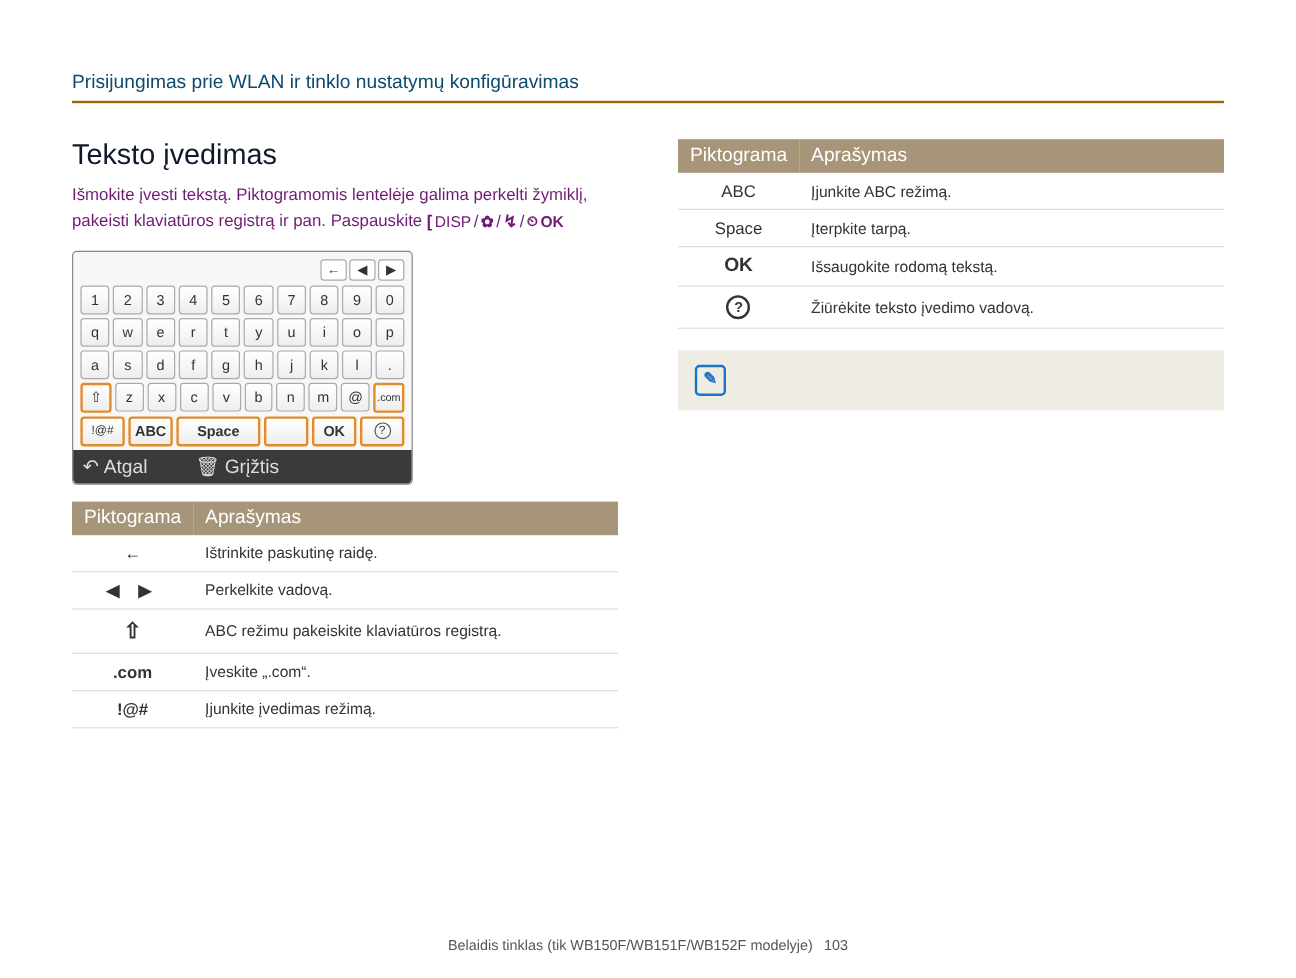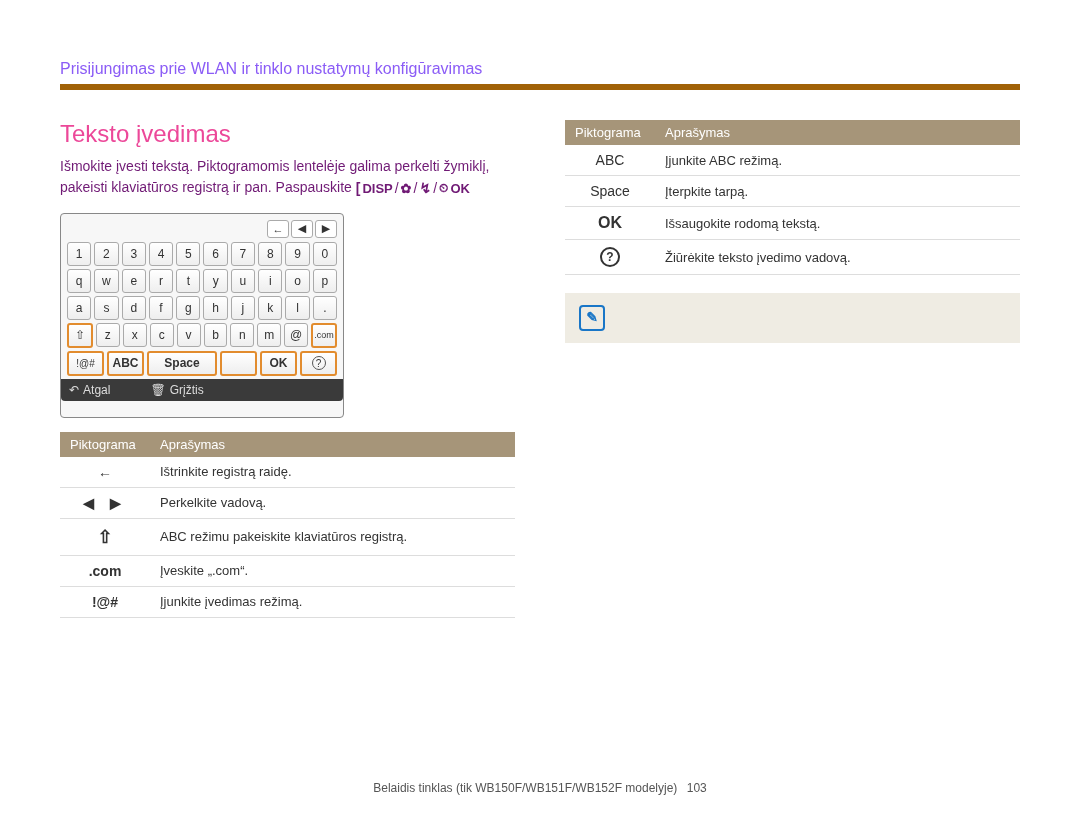--- a/index.html
+++ b/index.html
@@ -9,56 +9,56 @@
     height: 815px;
     font-family: Arial, Helvetica, sans-serif;
     color: #333;
     background: #fff;
     position: relative;
   }
   .page {
     padding: 60px 60px 0 60px;
   }
   .header-crumb {
-    color: #8b5cf6;
+    color: #0c4a6e;
     font-size: 16px;
-    border-bottom: 6px solid #a16207;
+    border-bottom: 2px solid #a16207;
     padding-bottom: 6px;
     margin-bottom: 30px;
   }
   .columns {
     display: flex;
     gap: 50px;
   }
   .col {
     flex: 1;
     min-width: 0;
   }
   h2.section-title {
-    color: #ec4899;
+    color: #0f172a;
     font-weight: 400;
     font-size: 24px;
     margin: 0 0 8px 0;
   }
   .body-text {
     font-size: 14px;
     line-height: 1.5;
     color: #701a75;
     margin-bottom: 14px;
   }
   .inline-icons {
     display: inline-flex;
     align-items: center;
     gap: 2px;
     vertical-align: middle;
     font-weight: bold;
     font-family: inherit;
   }
   .inline-icons .sep { font-weight: normal; }
-  .disp { font-weight: bold; font-size: 13px;}
+  .disp { font-weight: normal; font-size: 13px;}
   .flower { font-size: 13px; }
   .timer { font-size: 12px; }
   .ok-strong { font-weight: bold; font-size: 13px; }
   
   .keyboard-box {
     width: 270px;
     border: 1px solid #888;
     border-radius: 4px;
     background: #f7f7f7;
     padding: 6px 6px 0 6px;
@@ -84,43 +84,43 @@
     height:22px;
     display:flex; align-items:center; justify-content:center;
     font-size:12px;
     color:#333;
   }
   .key.orange { border:2px solid #e28c2e; height:21px; }
   .key.wide2 { flex:2; }
   .kb-bottombar {
     background:#3a3a3a;
     color:#ddd;
-    margin: 3px -6px 16px -6px;
+    margin: 3px -6px 0 -6px;
     padding: 4px 8px;
-    font-size:12px;
+    font-size:16px;
     display:flex;
     gap: 40px;
     border-radius: 0 0 4px 4px;
   }
   .kb-bottombar .kicon { margin-right:4px; }
 
   
   table.icon-table {
     width: 100%;
     border-collapse: collapse;
     font-size: 13px;
     margin-top: 14px;
   }
   table.icon-table th {
     background: #a69579;
     color: #fff;
     font-weight: 400;
     text-align: left;
     padding: 5px 10px;
-    font-size: 13px;
+    font-size: 16px;
   }
   table.icon-table td {
     padding: 7px 10px;
     border-bottom: 1px solid #ddd;
     vertical-align: middle;
   }
   table.icon-table td.icon-cell {
     width: 70px;
     text-align: center;
     font-weight: bold;
@@ -269,21 +269,21 @@
       <table class="icon-table">
         <thead>
           <tr>
             <th>Piktograma</th>
             <th>Aprašymas</th>
           </tr>
         </thead>
         <tbody>
           <tr>
             <td class="icon-cell">←</td>
-            <td>Ištrinkite registrą raidę.</td>
+            <td>Ištrinkite paskutinę raidę.</td>
           </tr>
           <tr>
             <td class="icon-cell spaced-arrows">◀  ▶</td>
             <td>Perkelkite vadovą.</td>
           </tr>
           <tr>
             <td class="icon-cell" style="font-size:18px">⇧</td>
             <td>ABC režimu pakeiskite klaviatūros registrą.</td>
           </tr>
           <tr>

